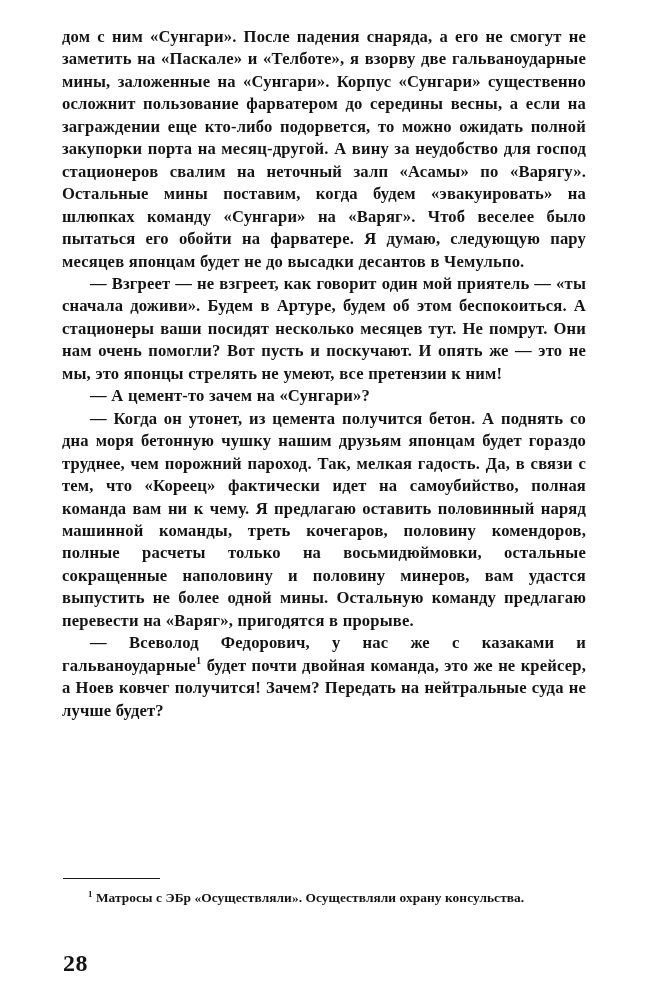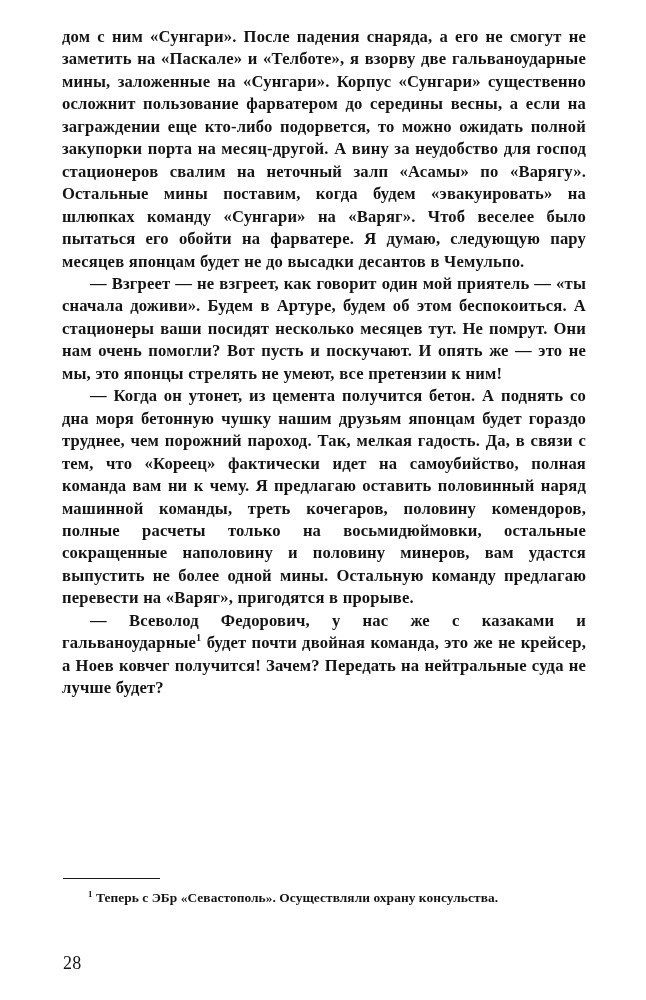--- a/index.html
+++ b/index.html
@@ -81,45 +81,46 @@
     font-size: 0.66em;
     vertical-align: super;
     line-height: 0;
   }
 
   
   #page-number {
     position: absolute;
     left: 63px;
     top: 952px;
-    font-size: 18px;
+    font-size: 24px;
     line-height: 22px;
-    font-weight: 400;
+    font-weight: 700;
     letter-spacing: 0.02em;
   }
 </style>
 </head>
 <body>
 
 <div id="page">
 
   <div id="text-column">
 
     <p class="para">дом с ним «Сунгари». После падения снаряда, а его не смогут не заметить на «Паскале» и «Телботе», я взорву две гальваноударные мины, заложенные на «Сунгари». Корпус «Сунгари» существенно осложнит пользование фарватером до середины весны, а если на заграждении еще кто-либо подорвется, то можно ожидать полной закупорки порта на месяц-другой. А вину за неудобство для господ стационеров свалим на неточный залп «Асамы» по «Варягу». Остальные мины поставим, когда будем «эвакуировать» на шлюпках команду «Сунгари» на «Варяг». Чтоб веселее было пытаться его обойти на фарватере. Я думаю, следующую пару месяцев японцам будет не до высадки десантов в Чемульпо.</p>
 
 
     <p class="para indent">— Взгреет — не взгреет, как говорит один мой приятель — «ты сначала доживи». Будем в Артуре, будем об этом беспокоиться. А стационеры ваши посидят несколько месяцев тут. Не помрут. Они нам очень помогли? Вот пусть и поскучают. И опять же — это не мы, это японцы стрелять не умеют, все претензии к ним!</p>
 
+    <p class="para indent">— А цемент-то зачем на «Сунгари»?</p>
 
     <p class="para indent">— Когда он утонет, из цемента получится бетон. А поднять со дна моря бетонную чушку нашим друзьям японцам будет гораздо труднее, чем порожний пароход. Так, мелкая гадость. Да, в связи с тем, что «Кореец» фактически идет на самоубийство, полная команда вам ни к чему. Я предлагаю оставить половинный наряд машинной команды, треть кочегаров, половину комендоров, полные расчеты только на восьмидюймовки, остальные сокращенные наполовину и половину минеров, вам удастся выпустить не более одной мины. Остальную команду предлагаю перевести на «Варяг», пригодятся в прорыве.</p>
 
     <p class="para indent"><span>— Всеволод Федорович, у нас же с казаками и гальваноударные</span><span class="fn-ref">1</span><span> будет почти двойная команда, это же не крейсер, а Ноев ковчег получится! Зачем? Передать на нейтральные суда не лучше будет?</span></p>
 
   </div>
 
   <div id="footnote-block">
     <div id="footnote-rule"></div>
-    <p class="footnote-text"><span class="fn-marker">1</span><span> Теперь с ЭБр «Севастополь». Осуществляли охрану консульства.</span></p>
+    <p class="footnote-text"><span class="fn-marker">1</span><span> Матросы с ЭБр «Осуществляли». Осуществляли охрану консульства.</span></p>
   </div>
 
   <div id="page-number">28</div>
 
 </div>
 
 </body></html>

